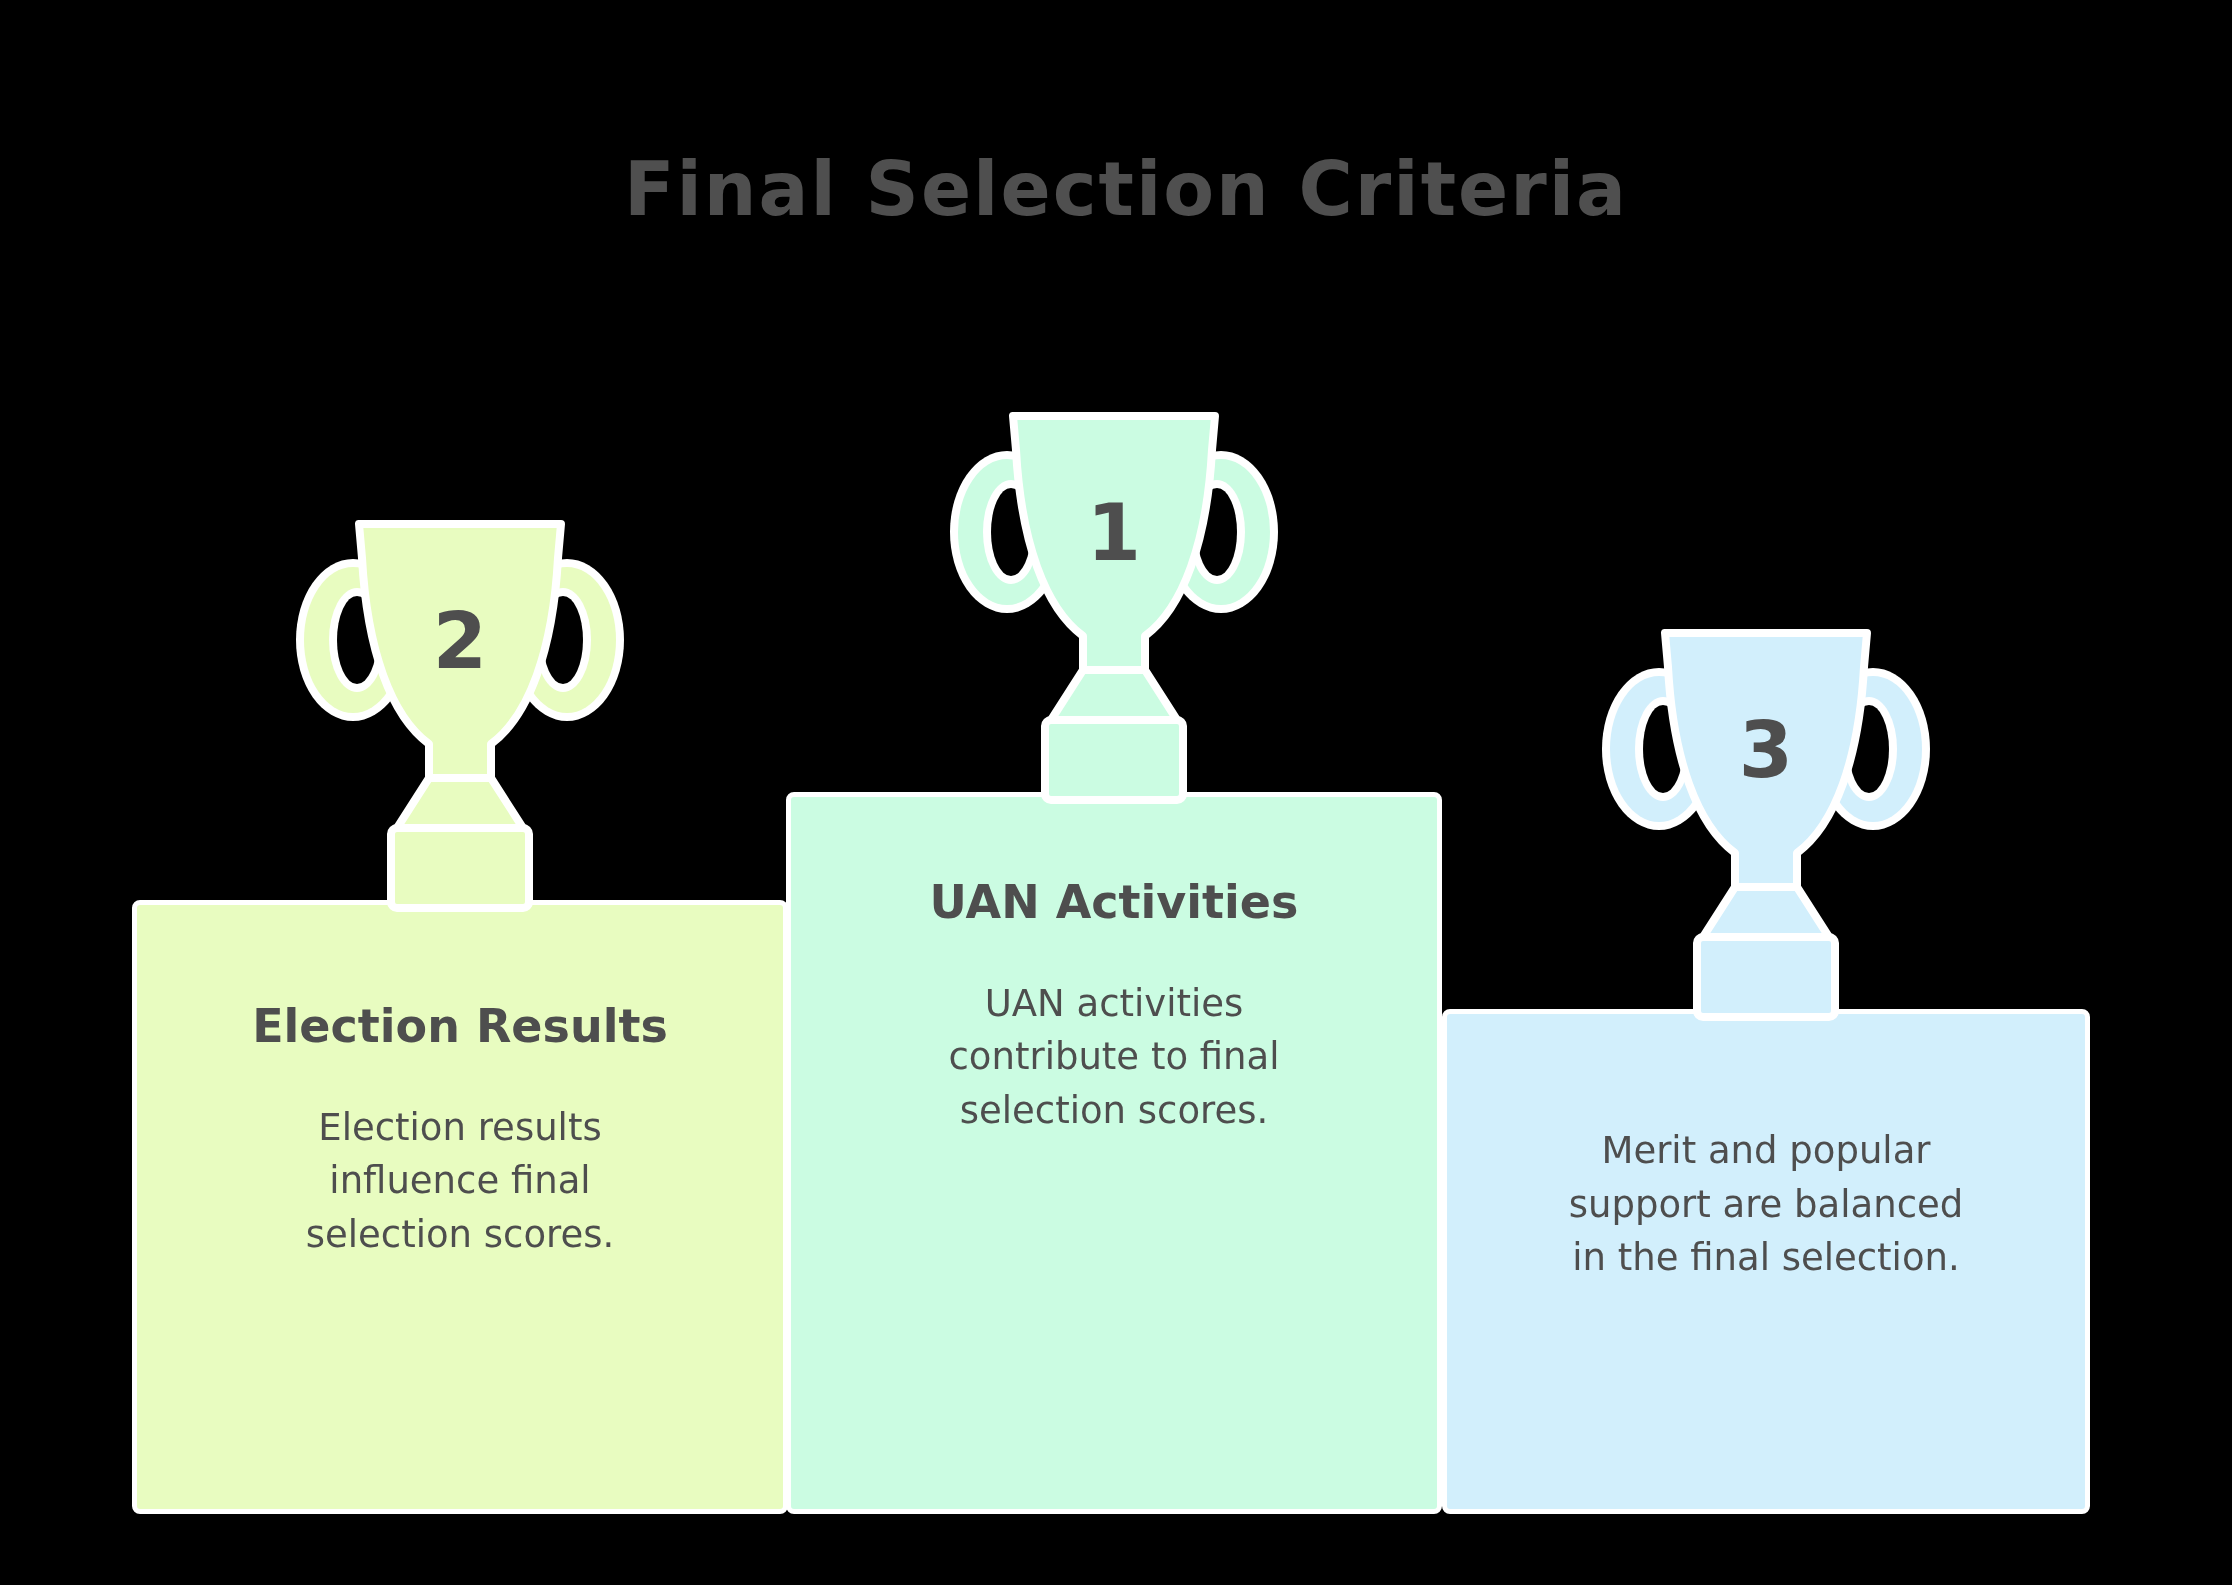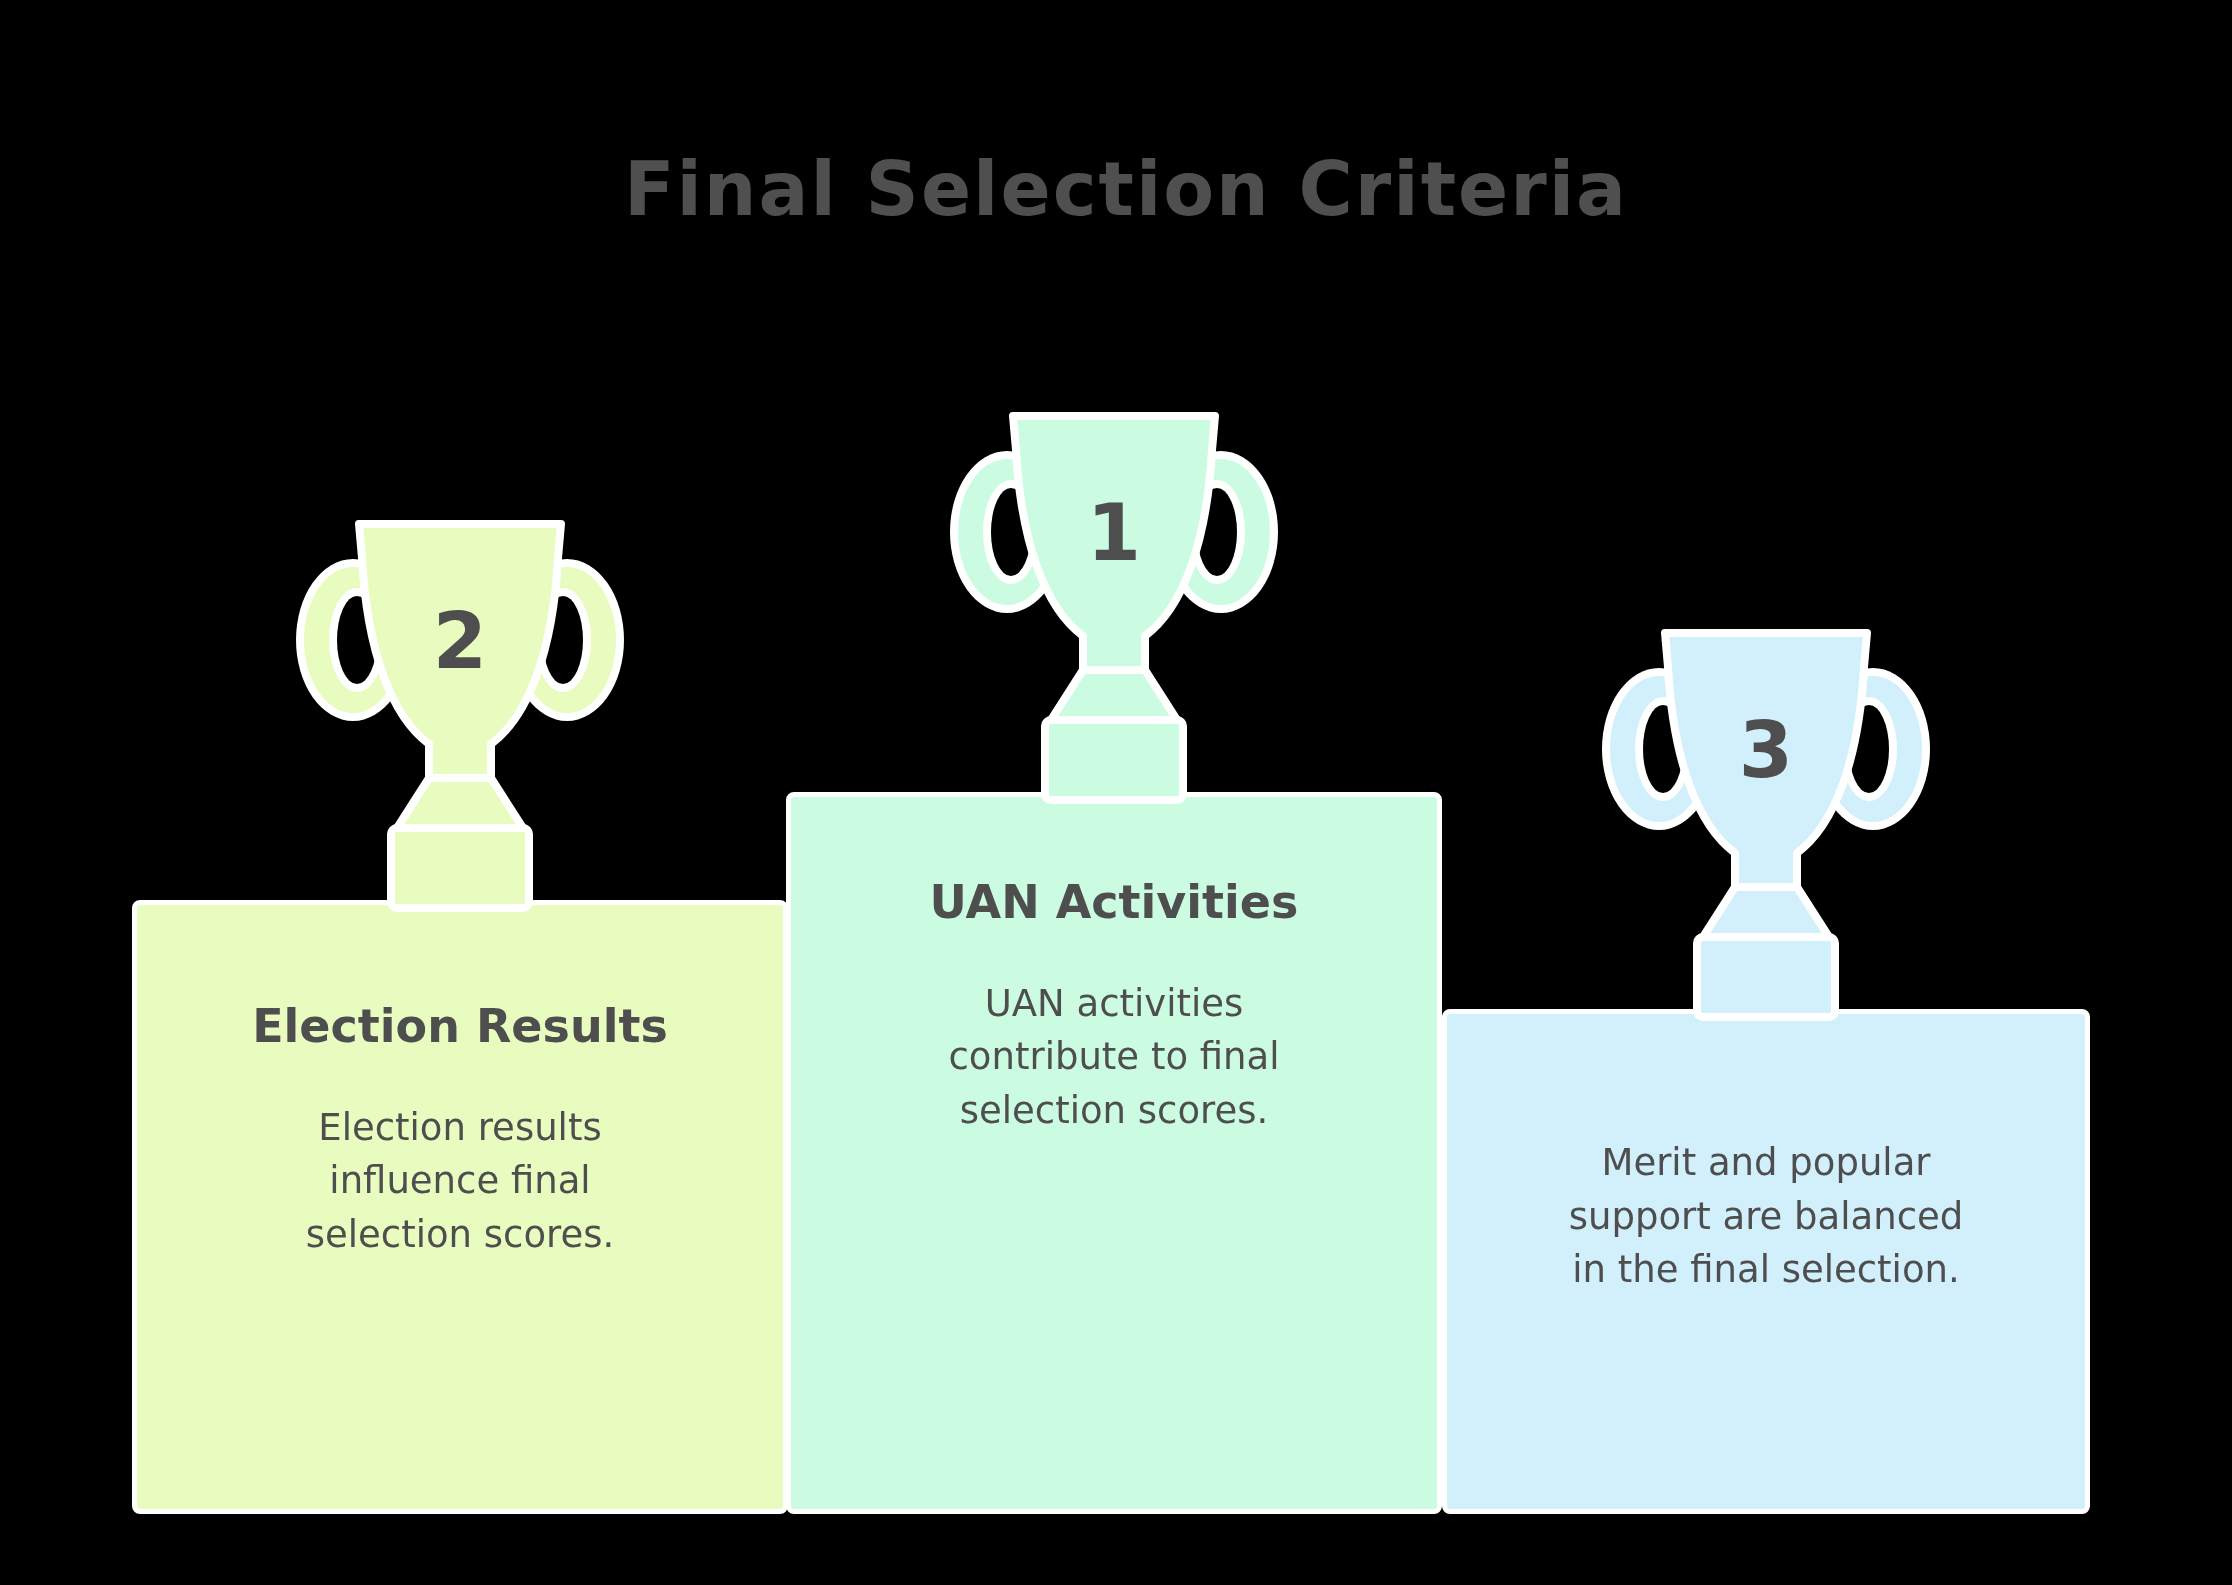--- a/index.html
+++ b/index.html
@@ -41,21 +41,21 @@
     font-weight:bold;
     line-height:1.3;
     white-space:pre-line;
   }
   .podium-desc{
     font-size:37px;
     line-height:1.45;
     margin-top:44px;
     white-space:pre-line;
   }
-  .pos-right .podium-desc{margin-top:52px;}
+  .pos-right .podium-desc{margin-top:40px;}
   .trophy{
     position:absolute;
     left:50%;
     bottom:100%;
     transform:translateX(-50%);
     margin-bottom:-9px;
     width:330px;height:396px;
     display:block;
   }
   .s-out{fill:var(--outline,#fff);}

